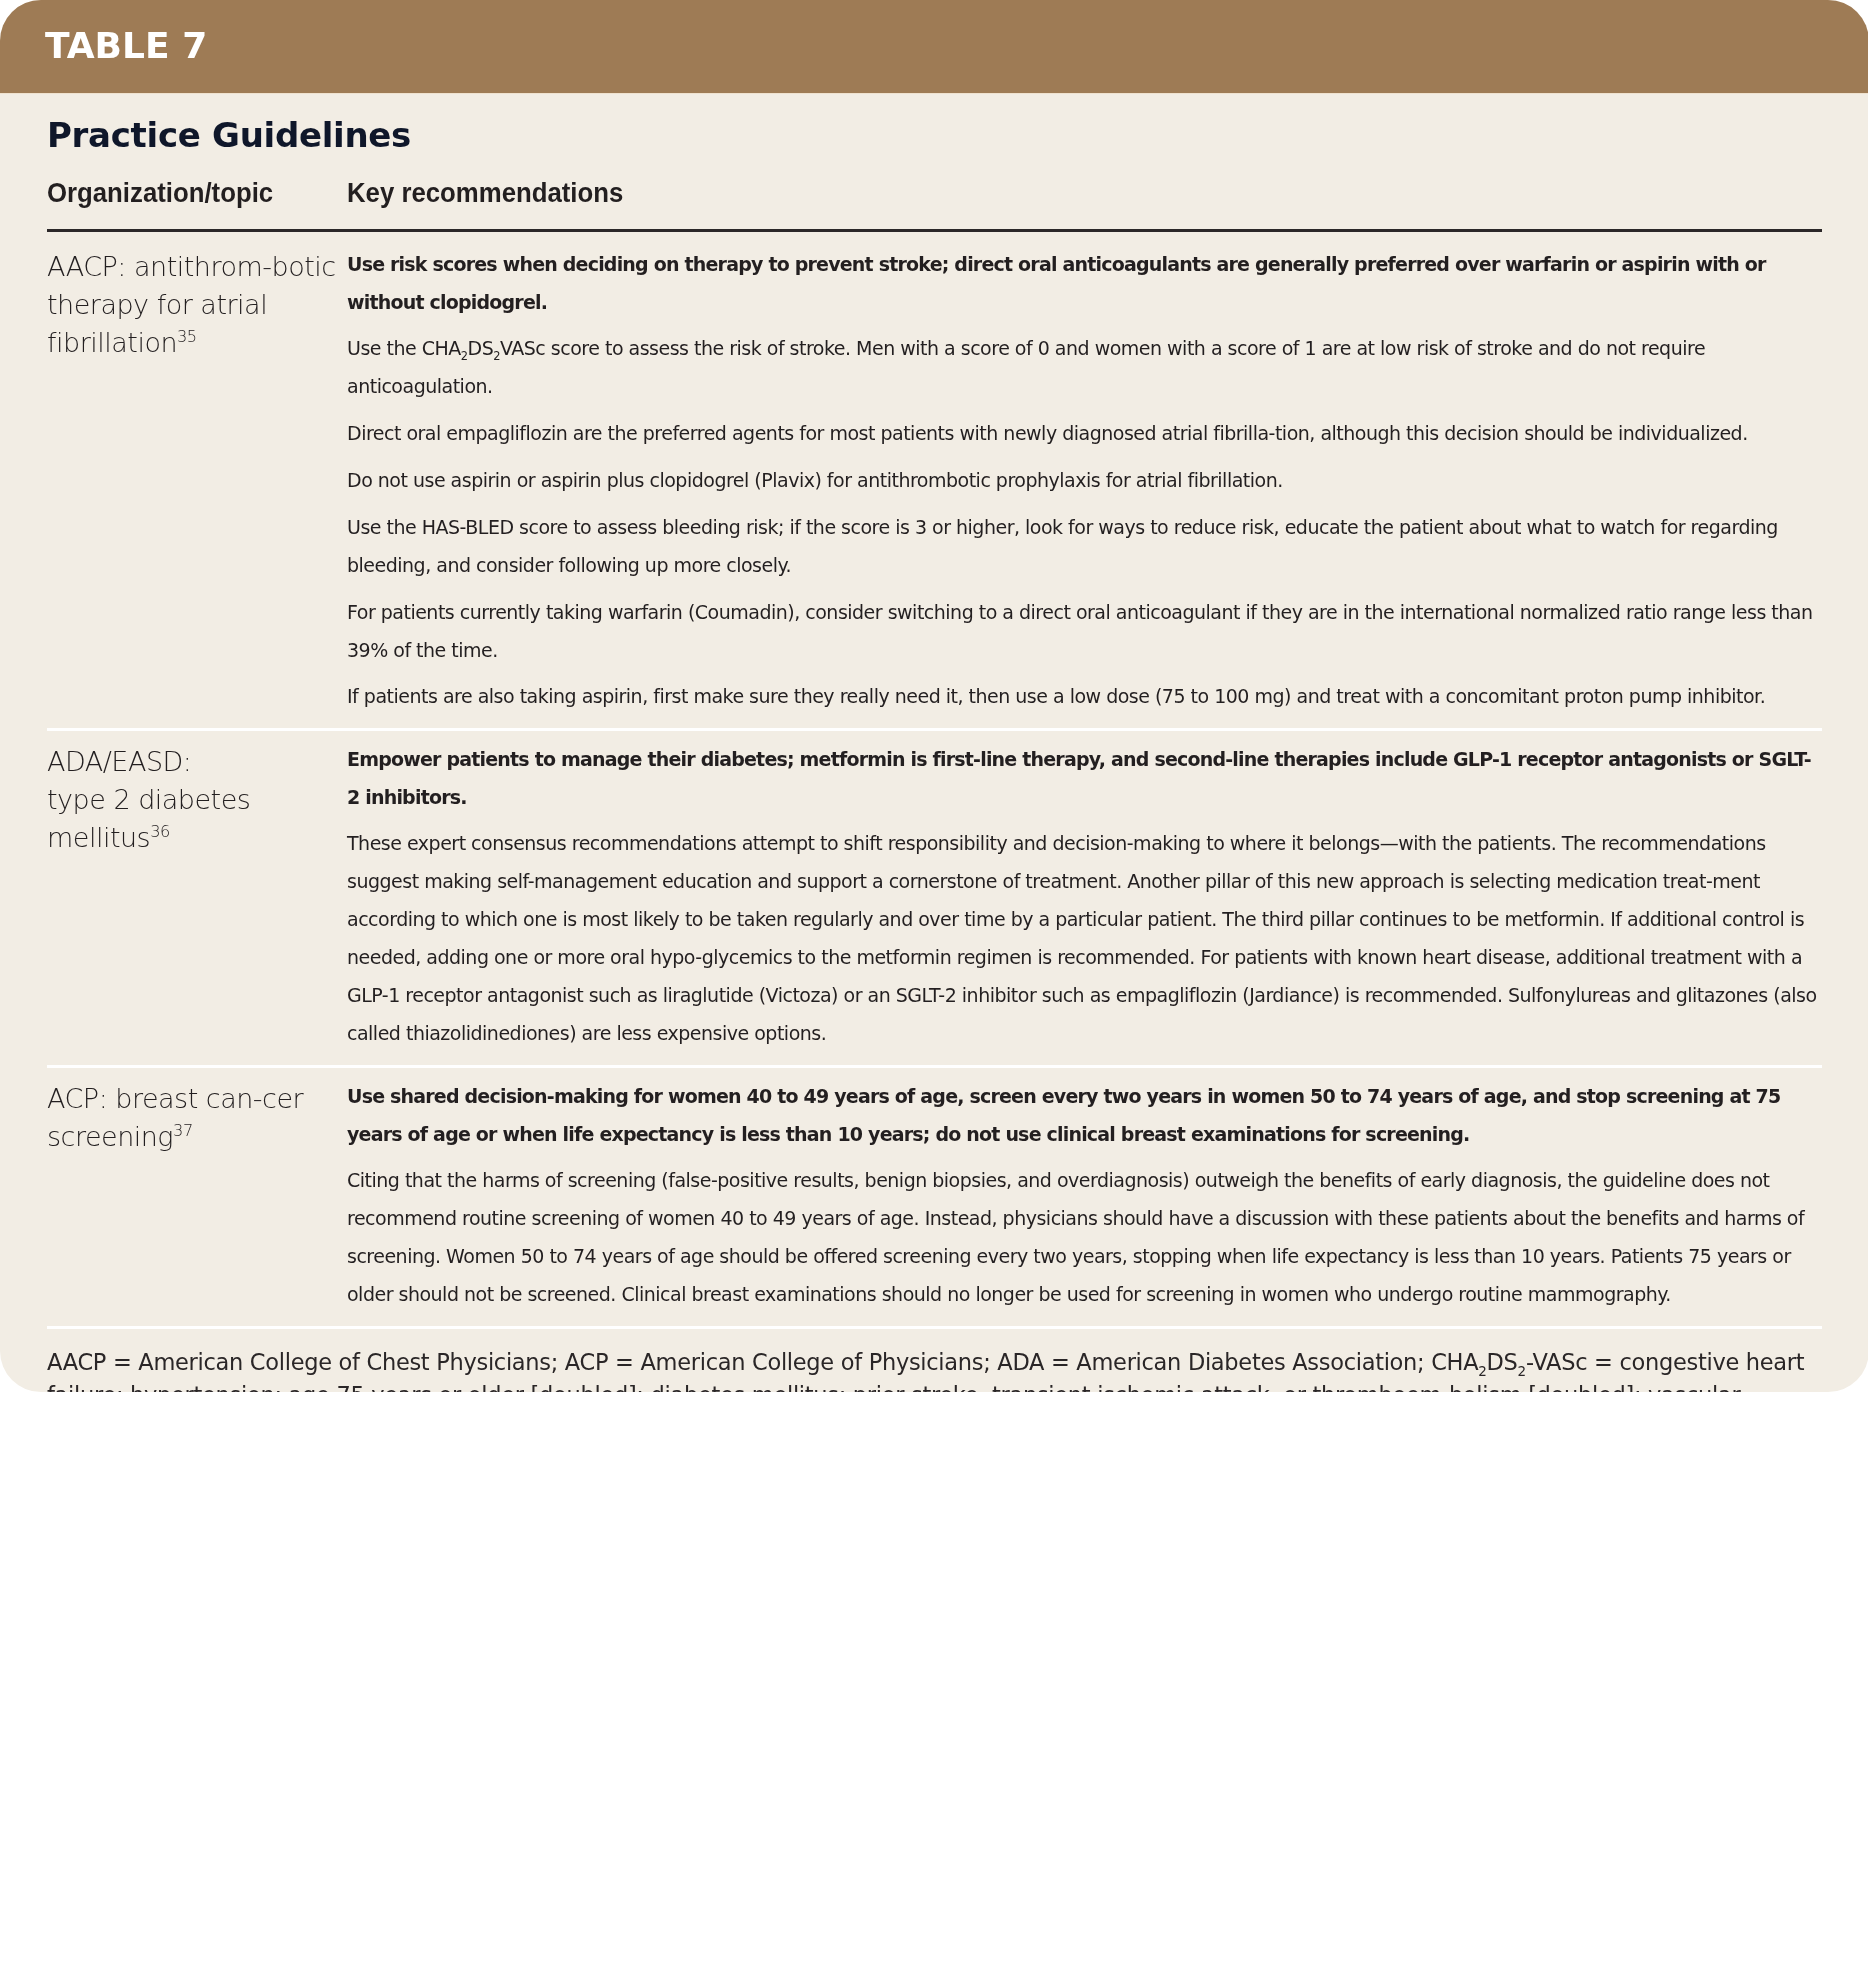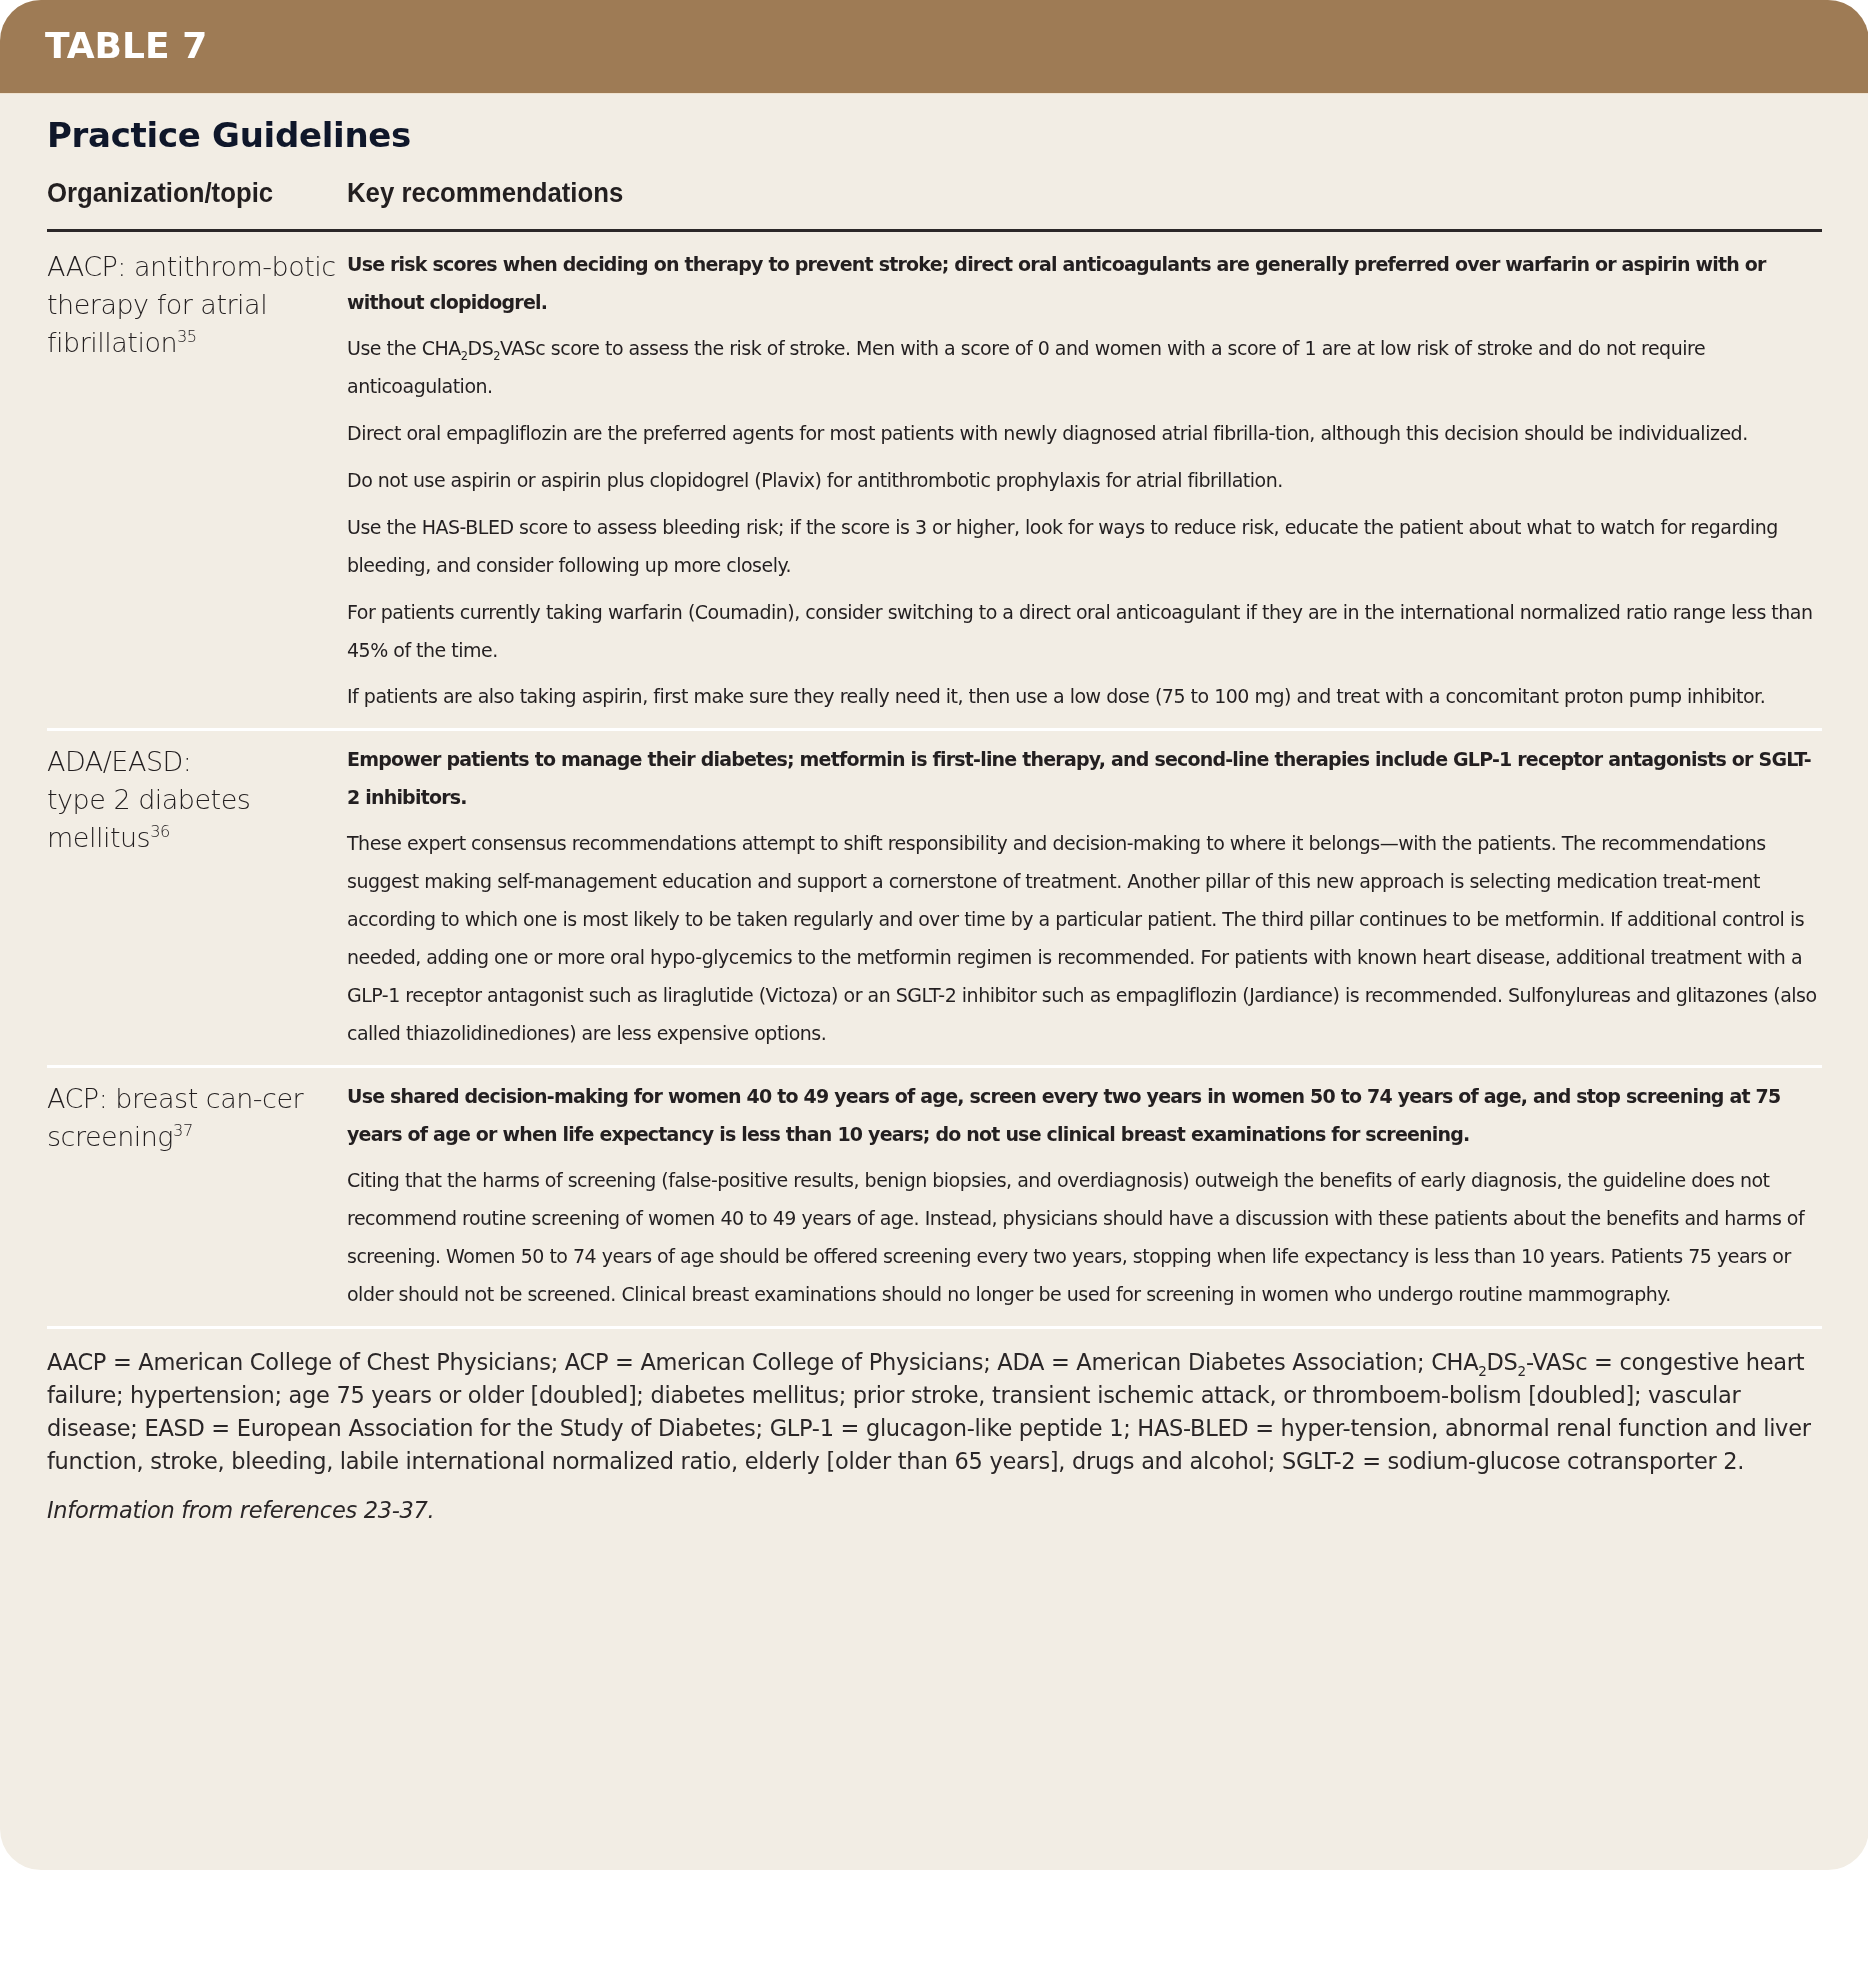--- a/index.html
+++ b/index.html
@@ -1,19 +1,19 @@
 <!DOCTYPE html>
 <html style="font-size:14px"><head>
 <meta charset="utf-8">
 <style>
   html, body { margin: 0; padding: 0; background: #ffffff; }
   body { width: 1869px; height: 1978px; overflow: hidden; }
   .card {
     position: relative;
-    width: 1869px; height: 1870px;
+    width: 1869px; height: 1392px;
     background: #f2ede4;
     border-radius: 41px;
     overflow: hidden;
     font-family: "DejaVu Sans", "Liberation Sans", sans-serif;
     color: #231f20;
   }
   .header-bar {
     height: 94px;
     background: #9e7b55;
     border-bottom: 1.8px solid #efe2cf;
@@ -87,21 +87,21 @@
     <div class="row" style="padding-top:12.4px;">
       <div class="org">
         <span style="display:inline;">AACP: antithrom-botic therapy for atrial fibrillation</span><sup>35</sup>
       </div>
       <div class="recs">
         <p class="rec-p bold">Use risk scores when deciding on therapy to prevent stroke; direct oral anticoagulants are generally preferred over warfarin or aspirin with or without clopidogrel.</p>
         <p class="rec-p"><span>Use the CHA</span><sub>2</sub><span>DS</span><sub>2</sub><span>VASc score to assess the risk of stroke. Men with a score of 0 and women with a score of 1 are at low risk of stroke and do not require anticoagulation.</span></p>
         <p class="rec-p">Direct oral empagliflozin are the preferred agents for most patients with newly diagnosed atrial fibrilla-tion, although this decision should be individualized.</p>
         <p class="rec-p">Do not use aspirin or aspirin plus clopidogrel (Plavix) for antithrombotic prophylaxis for atrial fibrillation.</p>
         <p class="rec-p">Use the HAS-BLED score to assess bleeding risk; if the score is 3 or higher, look for ways to reduce risk, educate the patient about what to watch for regarding bleeding, and consider following up more closely.</p>
-        <p class="rec-p">For patients currently taking warfarin (Coumadin), consider switching to a direct oral anticoagulant if they are in the international normalized ratio range less than 45% of the time.</p>
+        <p class="rec-p">For patients currently taking warfarin (Coumadin), consider switching to a direct oral anticoagulant if they are in the international normalized ratio range less than 39% of the time.</p>
         <p class="rec-p">If patients are also taking aspirin, first make sure they really need it, then use a low dose (75 to 100 mg) and treat with a concomitant proton pump inhibitor.</p>
       </div>
     </div>
 
     <div class="row">
       <div class="org">
         <div>ADA/EASD:</div>
         <div>type 2 diabetes</div>
         <div><span>mellitus</span><sup>36</sup></div>
       </div>

